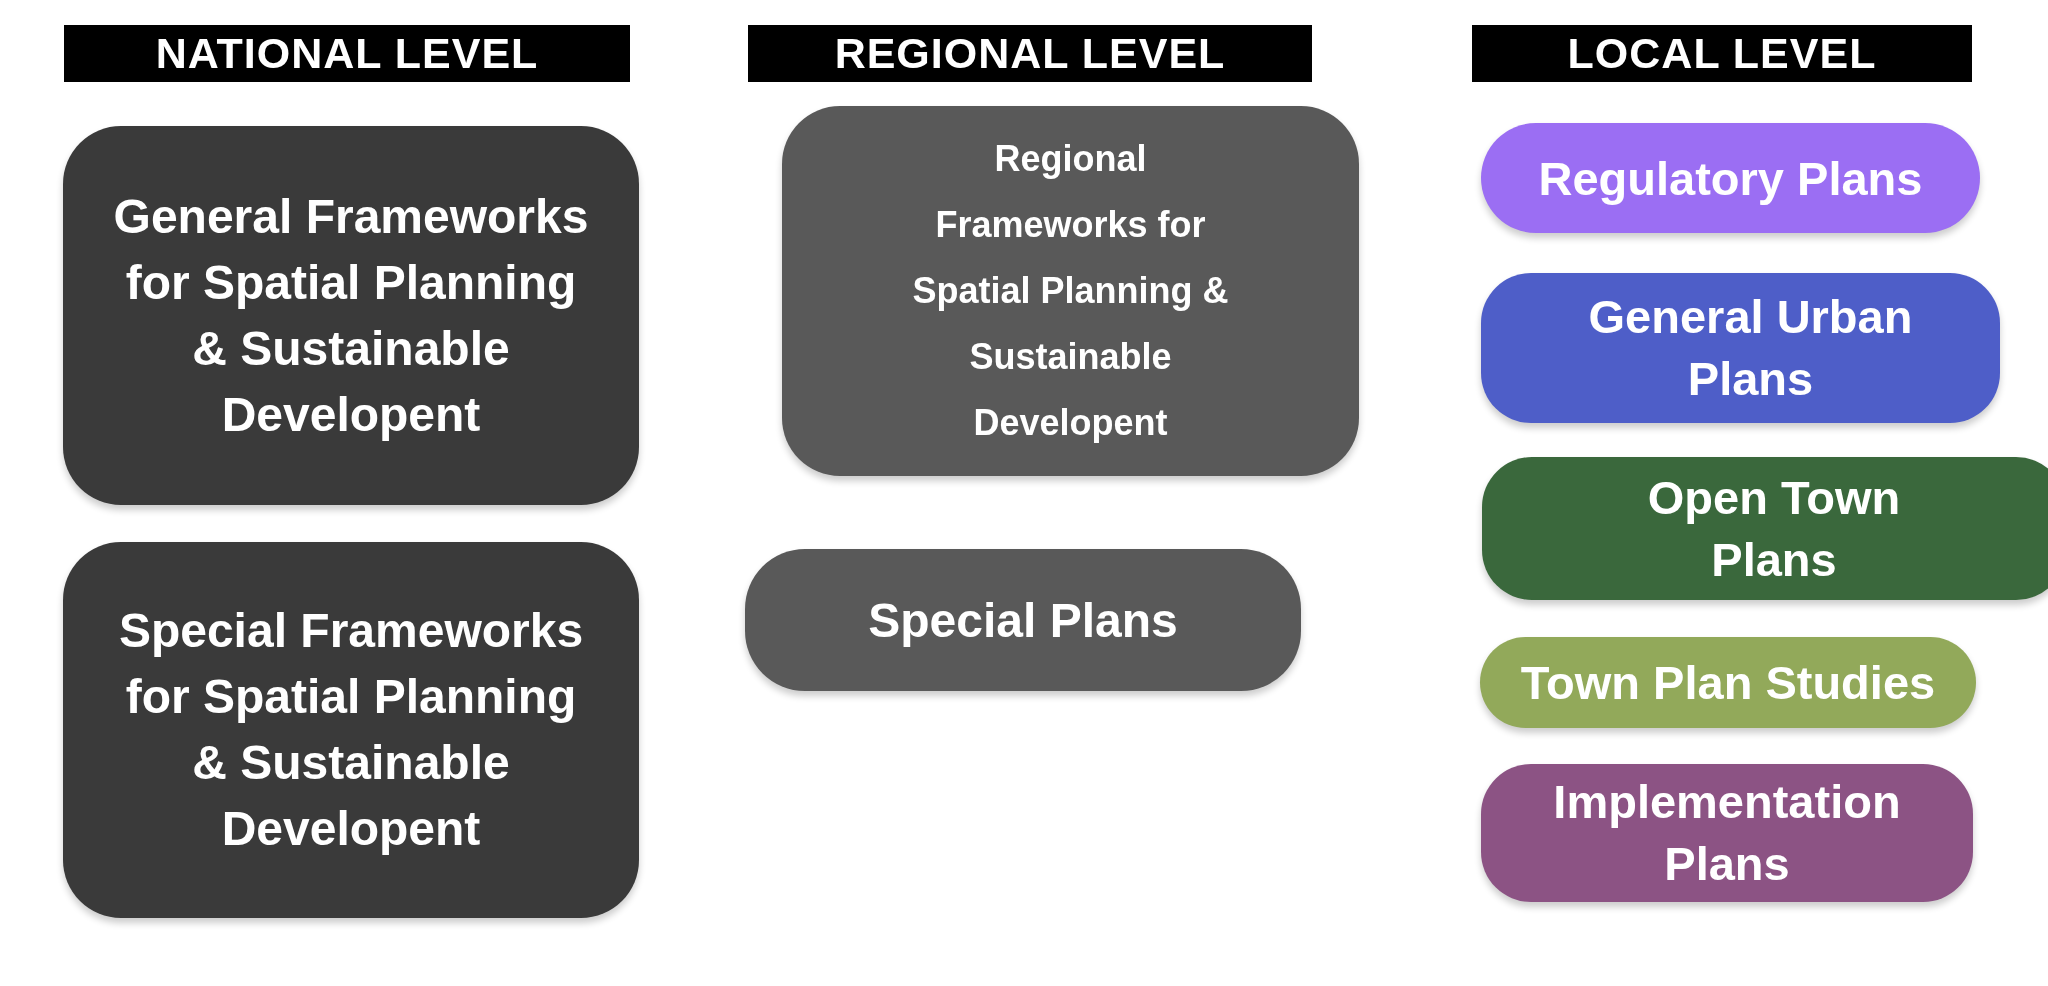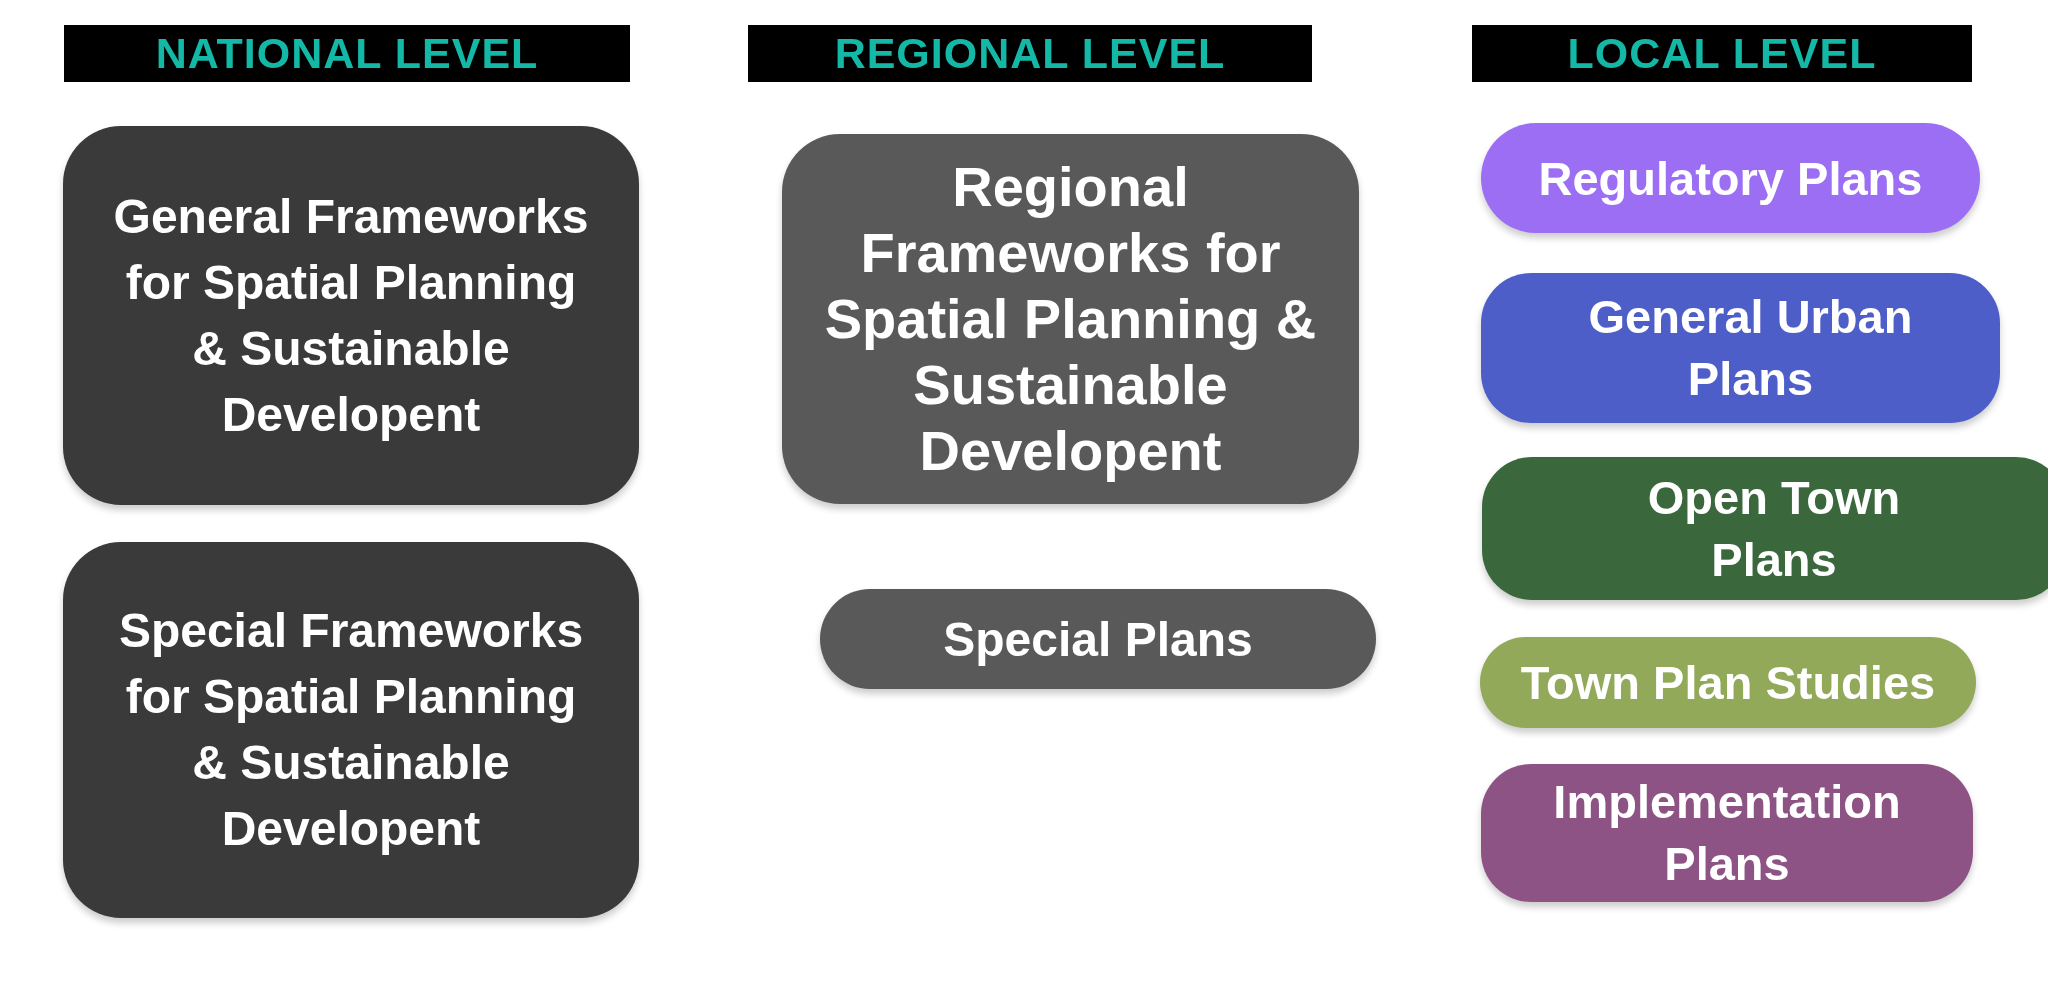--- a/index.html
+++ b/index.html
@@ -13,21 +13,21 @@
     height: 986px;
     background: #ffffff;
     font-family: "Liberation Sans", sans-serif;
     overflow: hidden;
   }
   .level-header {
     position: absolute;
     display: flex;
     align-items: center;
     justify-content: center;
-    color: #14b8a6;
+    color: #ffffff;
     font-weight: bold;
     font-size: 43px;
     letter-spacing: 1px;
     white-space: nowrap;
   }
   .box {
     position: absolute;
     display: flex;
     align-items: center;
     justify-content: center;
@@ -36,22 +36,22 @@
     text-align: center;
     white-space: pre-line;
     box-shadow: 0 5px 7px rgba(0,0,0,0.20);
   }
   
   #hdr-national { left: 64px;  top: 25px; width: 566px; height: 57px; }
   #box-general-frameworks  { left: 63px; top: 126px; width: 556px; height: 379px; border-radius: 58px; font-size: 48px; line-height: 66px; padding: 0 10px; }
   #box-special-frameworks  { left: 63px; top: 542px; width: 556px; height: 376px; border-radius: 58px; font-size: 48px; line-height: 66px; padding: 0 10px; }
   
   #hdr-regional { left: 748px; top: 25px; width: 564px; height: 57px; }
-  #box-regional-frameworks { left: 782px; top: 134px; width: 557px; height: 370px; border-radius: 58px; font-size: 56px; line-height: 66px; padding: 0 10px; }
-  #box-special-plans       { left: 820px; top: 549px; width: 556px; height: 100px; border-radius: 60px; font-size: 48px; margin-top: 40px; }
+  #box-regional-frameworks { left: 782px; top: 106px; width: 557px; height: 370px; border-radius: 58px; font-size: 36px; line-height: 66px; padding: 0 10px; }
+  #box-special-plans       { left: 745px; top: 549px; width: 556px; height: 142px; border-radius: 60px; font-size: 48px; }
   
   #hdr-local { left: 1472px; top: 25px; width: 500px; height: 57px; }
   #box-regulatory-plans     { left: 1481px; top: 123px; width: 499px; height: 110px; border-radius: 55px; font-size: 47px; }
   #box-general-urban-plans  { left: 1481px; top: 273px; width: 499px; height: 150px; border-radius: 50px; font-size: 47px; line-height: 62px; }
   #box-open-town-plans      { left: 1482px; top: 457px; width: 584px; height: 143px; border-radius: 50px; font-size: 47px; line-height: 62px; }
   #box-town-plan-studies    { left: 1480px; top: 637px; width: 496px; height: 91px;  border-radius: 46px; font-size: 47px; text-align: right; }
   #box-implementation-plans { left: 1481px; top: 764px; width: 492px; height: 138px; border-radius: 50px; font-size: 47px; line-height: 62px; }
 </style>
 </head>
 <body>

